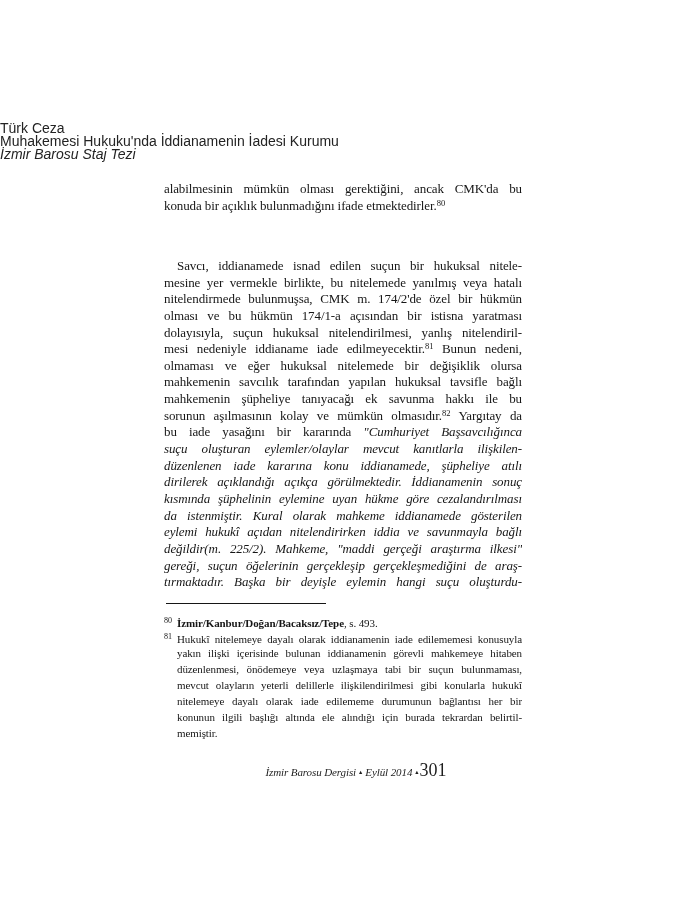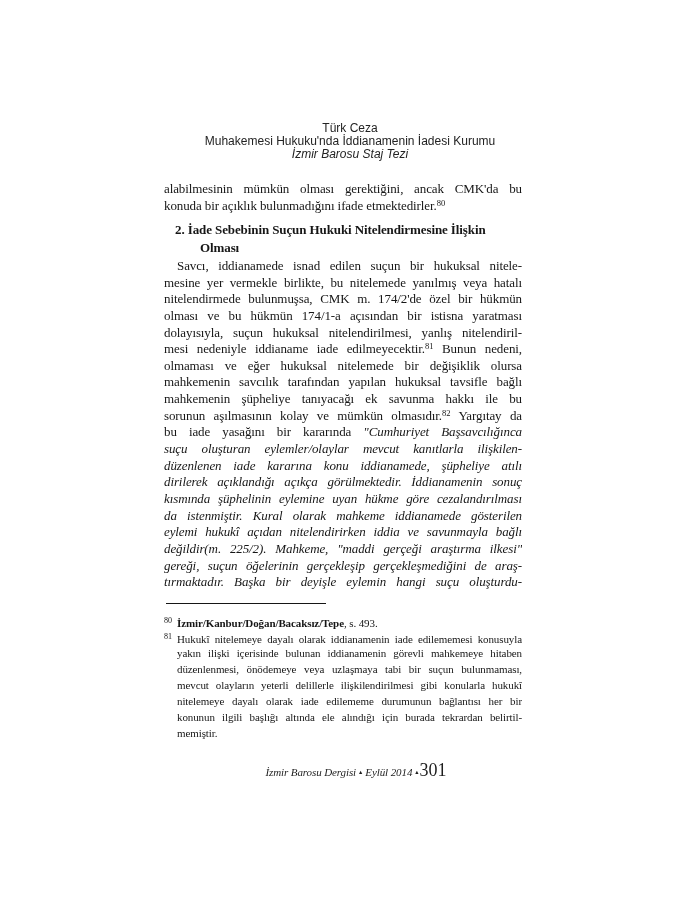--- a/index.html
+++ b/index.html
@@ -7,23 +7,22 @@
     width:700px; height:917px; background:#ffffff;
     font-family:"Liberation Serif","DejaVu Serif",serif;
     color:#161616;
     -webkit-font-smoothing:antialiased;
   }
   .page { position:relative; width:700px; height:917px; background:#fff; overflow:hidden; }
 
   
   .runhead {
     position:absolute; top:122px; left:0; width:700px;
-    text-align:center;
     font-family:"Liberation Sans","DejaVu Sans",sans-serif;
-    font-size:12px; line-height:13px; color:#232323;
+    font-size:14px; line-height:13px; color:#232323;
   }
   .runhead .it { font-style:italic; }
 
   
   .col { position:absolute; left:164px; width:358px; box-sizing:border-box; }
 
   .bl {
     height:16.65px; line-height:16.65px; overflow:hidden;
     font-size:13px; letter-spacing:-0.1px;
     text-align:justify; text-align-last:justify;
@@ -87,24 +86,20 @@
     <div>Türk Ceza</div>
     <div>Muhakemesi Hukuku'nda İddianamenin İadesi Kurumu</div>
     <div class="it">İzmir Barosu Staj Tezi</div>
   </div>
 
   <div class="col intro">
     <div class="bl">alabilmesinin mümkün olması gerektiğini, ancak CMK'da bu</div>
     <div class="bl left"><span>konuda bir açıklık bulunmadığını ifade etmektedirler.</span><sup class="ref">80</sup></div>
   </div>
 
-  <div class="col heading">
-    <div class="bl left h1">2. İade Sebebinin Suçun Hukuki Nitelendirmesine İlişkin</div>
-    <div class="bl left h2">Olması</div>
-  </div>
 
   <div class="col bodytxt">
     <div class="bl first">Savcı, iddianamede isnad edilen suçun bir hukuksal nitele-</div>
     <div class="bl">mesine yer vermekle birlikte, bu nitelemede yanılmış veya hatalı</div>
     <div class="bl">nitelendirmede bulunmuşsa, CMK m. 174/2'de özel bir hükmün</div>
     <div class="bl">olması ve bu hükmün 174/1-a açısından bir istisna yaratması</div>
     <div class="bl">dolayısıyla, suçun hukuksal nitelendirilmesi, yanlış nitelendiril-</div>
     <div class="bl"><span>mesi nedeniyle iddianame iade edilmeyecektir.</span><sup class="ref">81</sup><span> Bunun nedeni,</span></div>
     <div class="bl">olmaması ve eğer hukuksal nitelemede bir değişiklik olursa</div>
     <div class="bl">mahkemenin savcılık tarafından yapılan hukuksal tavsifle bağlı</div>

